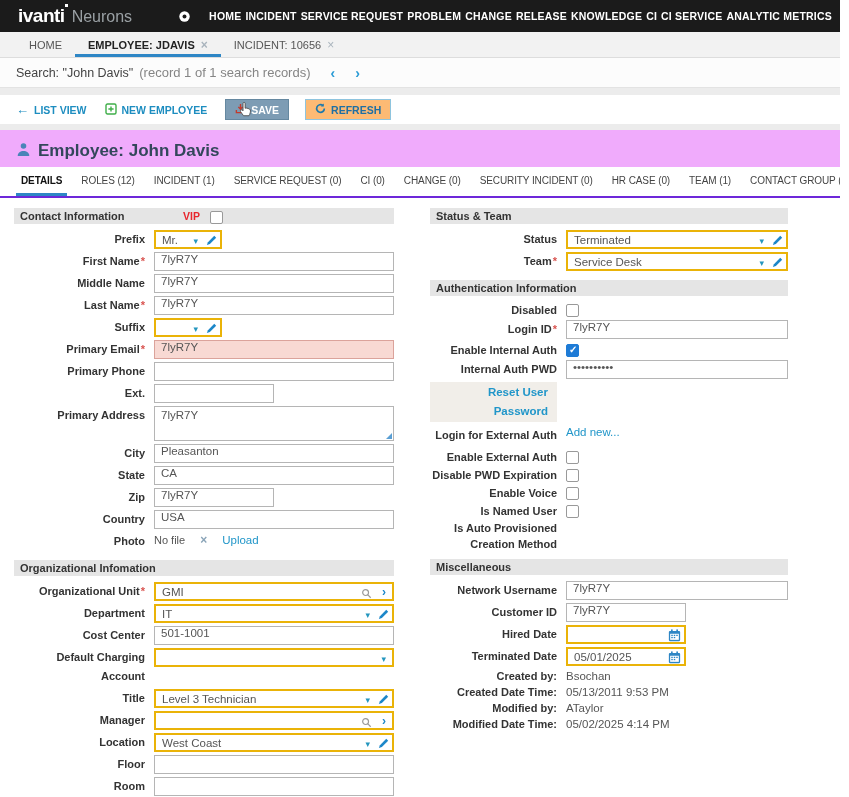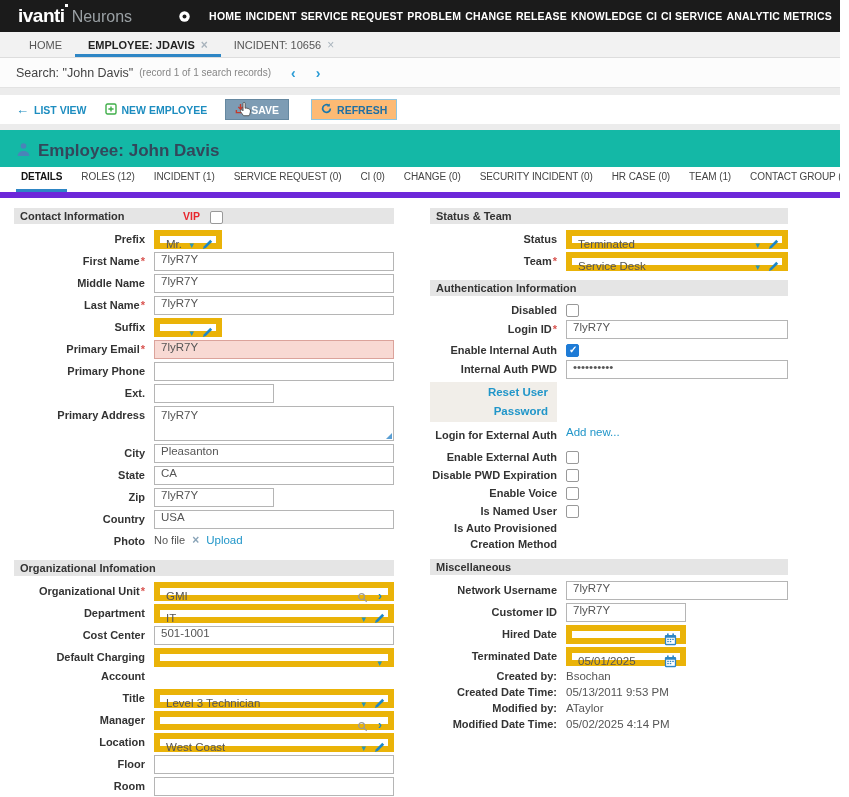--- a/index.html
+++ b/index.html
@@ -20,40 +20,40 @@
   
   .wstabs { height:26px; background:#f2f2f2; border-bottom:1px solid #ddd; display:flex; align-items:stretch; padding-left:16px; }
   .wstab { display:flex; align-items:center; gap:6px; padding:0 13px; font-size:11px; color:#555; position:relative; cursor:pointer; white-space:nowrap; }
   .wstab.active { font-weight:700; color:#222; }
   .wstab.active::after { content:""; position:absolute; left:0; right:0; bottom:0; height:3px; background:#2e86c5; }
   .wstab .x { color:#a9b4bd; font-size:12px; line-height:1; }
 
   
   .searchbar { height:29px; display:flex; align-items:center; padding-left:16px; gap:6px; background:#fcfcfc; }
   .searchbar .stext { font-size:12.5px; color:#444; }
-  .searchbar .smeta { font-size:10px; color:#858585;text-align:right; }
+  .searchbar .smeta { font-size:13px; color:#858585;text-align:right; }
   .searchbar .chev { color:#2a9bd5; font-size:14px; font-weight:700; margin-left:14px; cursor:pointer; line-height:1; }
   .band { height:8px; background:#ececec; border-top:1px solid #e3e3e3; }
   .band2 { height:6px; background:#ececec; }
 
   
   .toolbar { height:29px; display:flex; align-items:center; gap:18px; padding-left:16px; background:#fff; }
   .tool-link { display:flex; align-items:center; gap:5px; color:#1d8dc0; font-size:10.5px; font-weight:700; cursor:pointer; }
   .tool-link .arrow { font-size:13px; line-height:1; }
-  .btnbar { display:flex; gap:22px; }
+  .btnbar { display:flex; gap:16px; }
   .btn { display:flex; align-items:center; gap:5px; font-size:10.5px; font-weight:700; padding:3px 9px; cursor:pointer; }
   .btn-save { background:#7d9cb4; border:1px solid #6588a0; color:#fff; }
   .btn-refresh { background:#fdba74; border:1px solid #8ec4de; color:#1f6fa3; }
 
   
-  .titlebar { display:flex; align-items:center; gap:7px; padding:11px 0 6px 16px; background:#14b8a6; }
+  .titlebar { display:flex; align-items:center; gap:7px; padding:11px 0 6px 16px; background:#f0abfc; }
   .page-title { font-size:17px; font-weight:700; color:#33475b; }
 
   
-  .rectabs { display:flex; gap:13px; padding-left:18px; height:31px; align-items:flex-end; border-bottom:6px solid #6d28d9; overflow:hidden; white-space:nowrap; }
+  .rectabs { display:flex; gap:13px; padding-left:18px; height:31px; align-items:flex-end; border-bottom:2px solid #6d28d9; overflow:hidden; white-space:nowrap; }
   .rectab { flex:0 0 auto; font-size:10px; color:#444; padding:0 3px 10px; position:relative; cursor:pointer; letter-spacing:-0.1px; }
   .rectab.active { color:#111; font-weight:700; }
   .rectab.active::after { content:""; position:absolute; left:-2px; right:-2px; bottom:0; height:3px; background:#2e86c5; }
 
   
   .formwrap { display:flex; gap:36px; padding:10px 0 0 14px; background:#fff; }
   .col { display:flex; flex-direction:column; }
   .col-left { width:380px; }
   .col-right { width:358px; }
 
@@ -71,21 +71,21 @@
   .ctl { width:100%; }
   .ctl.w-xs { width:68px; }
   .ctl.w-sm { width:120px; }
 
   .tin { display:block; height:19px; border:1px solid #b5b5b5; background:#fff; font-size:11.5px; color:#555; padding:0 6px; font-family:inherit; }
   .tin.error { background:#f8d9d3; border-color:#dba39b; }
 
   .tarea { height:35px; border:1px solid #b5b5b5; background:#fff; font-size:11.5px; color:#555; padding:2px 6px; position:relative; }
   .resize-handle { position:absolute; right:1px; bottom:1px; width:0; height:0; border-left:6px solid transparent; border-bottom:6px solid #5a9fd4; }
 
-  .selbox, .lookbox, .datebox { height:19px; border:6px solid #eab308; background:#fff; position:relative; font-size:11.5px; color:#555; line-height:17px; padding:0 26px 0 6px; }
+  .selbox, .lookbox, .datebox { height:19px; border:2px solid #eab308; background:#fff; position:relative; font-size:11.5px; color:#555; line-height:17px; padding:0 26px 0 6px; }
   .caret { position:absolute; top:1px; color:#2596be; font-size:9px; line-height:17px; }
   .caret.r-far { right:22px; } .caret.r-near { right:6px; }
   .pencil-wrap { position:absolute; right:3px; top:2px; }
   .look-search { position:absolute; right:20px; top:3px; }
   .look-chev { position:absolute; right:6px; top:0; color:#1c87c9; font-size:12px; font-weight:700; line-height:17px; }
   .cal-wrap { position:absolute; right:3px; top:2px; }
 
   .cb { width:13px; height:13px; border:1px solid #999; border-radius:2px; background:#fff; display:inline-block; position:relative; margin-top:2px; cursor:pointer; }
   .cb.checked { background:#1e7bd6; border-color:#1e7bd6; }
   .cb.checked::after { content:"✓"; position:absolute; left:2px; top:-1px; color:#fff; font-size:10px; font-weight:700; }
@@ -93,21 +93,21 @@
   .frow.cbrow .flabel { line-height:16px; }
 
   .frow.rorow { margin-bottom:1px;justify-content:flex-end; }
   .frow.rorow .flabel { line-height:15px; }
   .ro-val { font-size:11.5px; color:#555; line-height:15px; }
 
   .lnk { color:#2196c9; font-size:11.5px; cursor:pointer; text-decoration:none; }
   .reset-lnk { background:#f1eee9; padding:1px 9px; display:inline-block; }
   .frow.linkrow { margin-bottom:4px; }
 
-  .filecell { display:flex; align-items:center; gap:7px; font-size:11px; color:#555; line-height:17px; }
+  .filecell { display:flex; align-items:center; gap:15px; font-size:11px; color:#555; line-height:17px; }
   .file-x { color:#8aa4b8; font-size:12px; font-weight:700; cursor:pointer; }
 
   
   .cursor { position:absolute; left:237px; top:99px; z-index:50; pointer-events:none; }
 </style>
 </head>
 <body>
 
 <div class="app">
 

